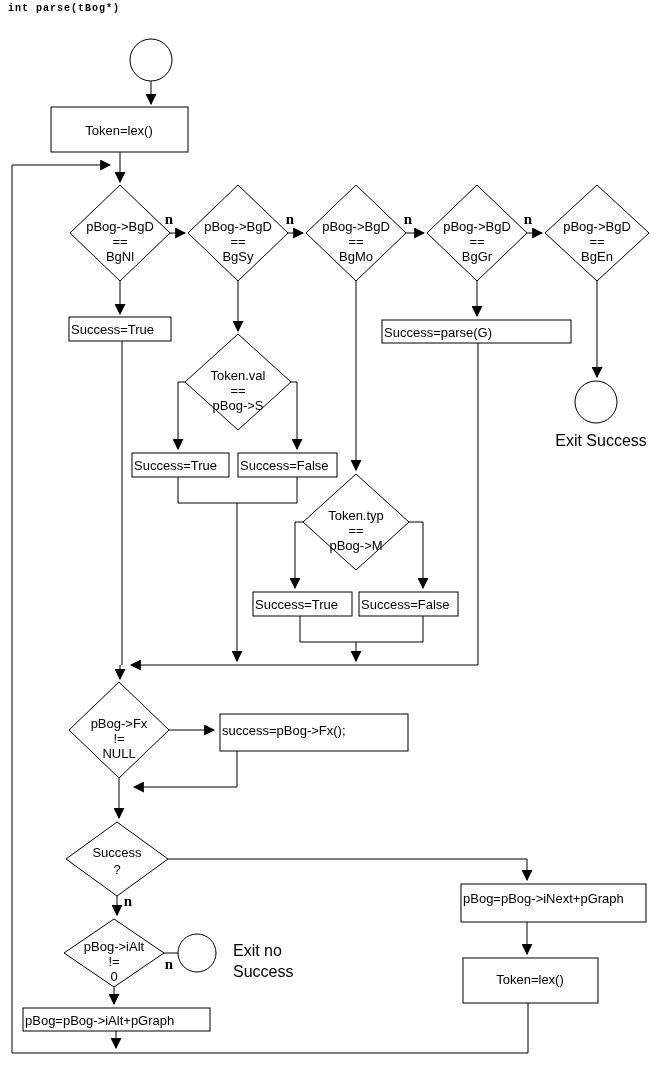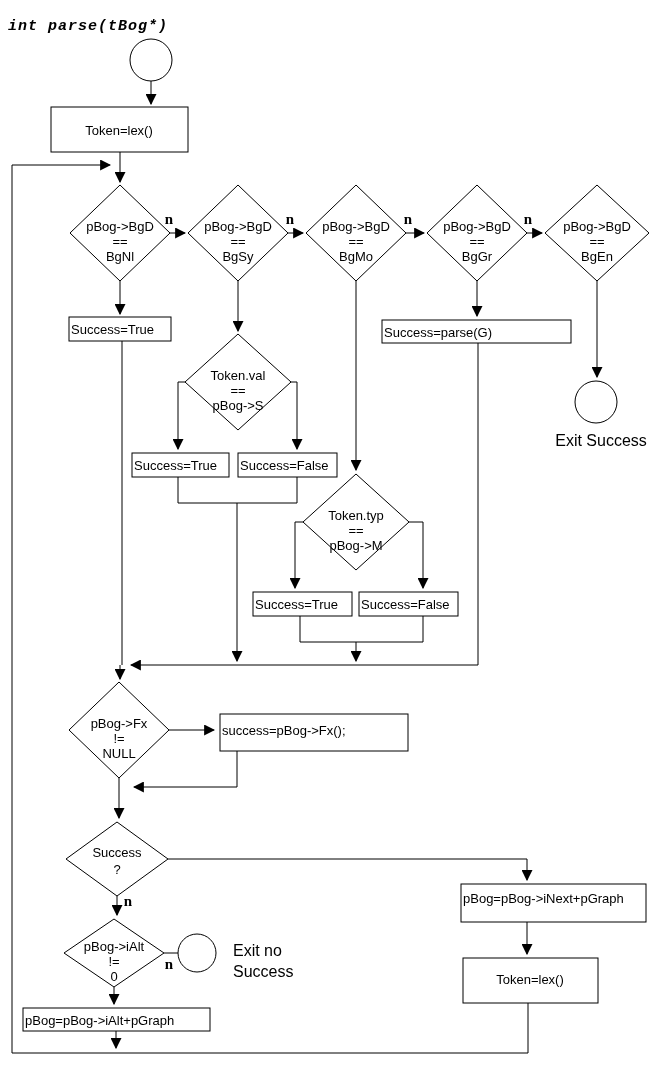--- a/index.html
+++ b/index.html
@@ -1,19 +1,19 @@
 <!DOCTYPE html>
 <html><head>
 <meta charset="utf-8">
 <style>
   html,body{margin:0;padding:0;background:#ffffff;}
   .canvas{position:relative;width:664px;height:1073px;background:#ffffff;overflow:hidden;
           font-family:"Liberation Sans",sans-serif;}
-  .title{position:absolute;left:8px;top:18px;font-family:"Liberation Mono","DejaVu Sans Mono",monospace;
-         font-weight:bold;font-size:15px;letter-spacing:1px;color:#000;white-space:pre;font-style:italic;}
+  .title{position:absolute;left:8px;top:3px;font-family:"Liberation Mono","DejaVu Sans Mono",monospace;
+         font-weight:bold;font-size:10px;letter-spacing:1px;color:#000;white-space:pre;}
   svg{position:absolute;left:0;top:0;}
   .edge{fill:none;stroke:#000;stroke-width:1;}
   .shape{fill:#ffffff;stroke:#000;stroke-width:1;}
   text{fill:#000;font-family:"Liberation Sans",sans-serif;font-size:13px;}
   .mid{text-anchor:middle;}
   .nlbl{font-family:"Liberation Serif",serif;font-weight:bold;font-size:15px;}
   .big{font-size:16px;}
 </style>
 </head>
 <body>

